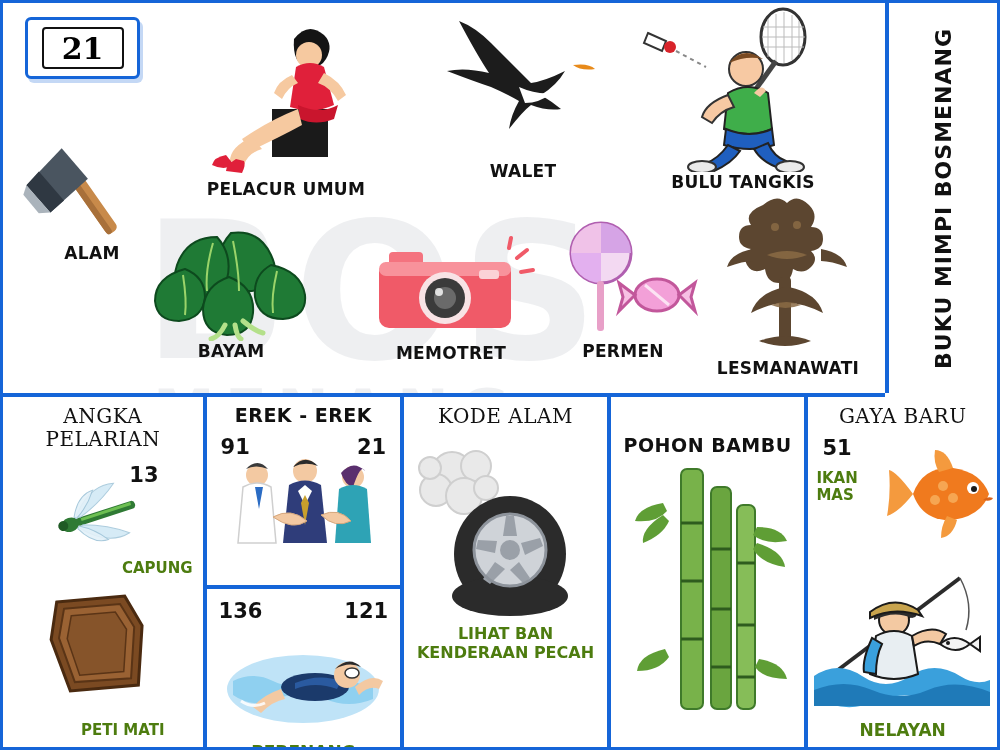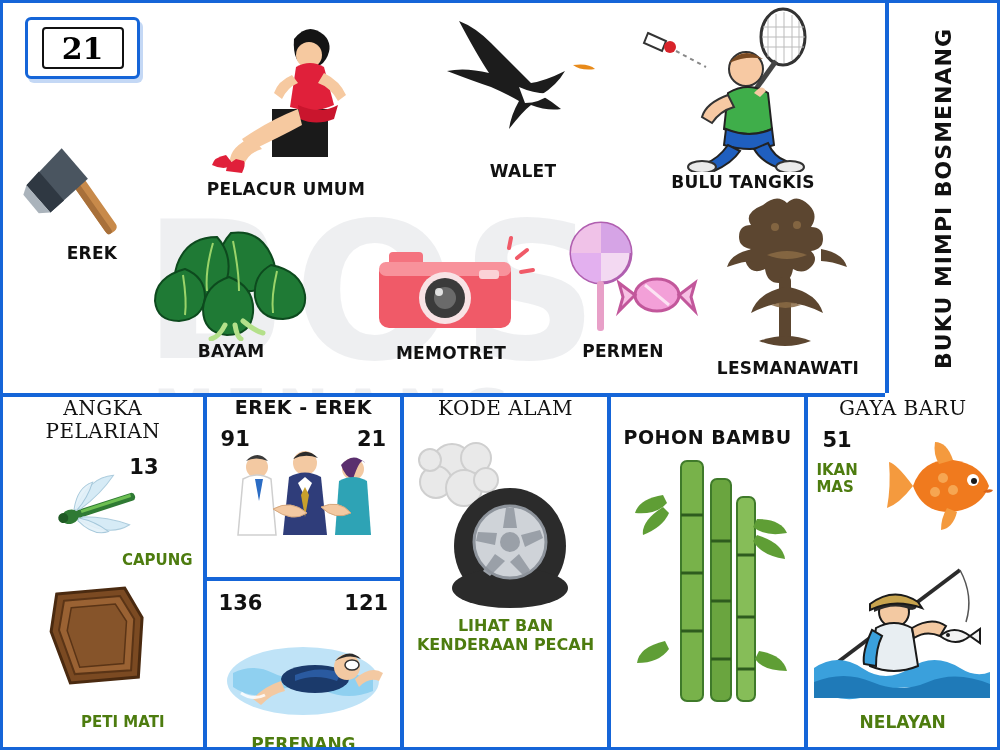--- a/index.html
+++ b/index.html
@@ -125,20 +125,21 @@
   .col.c2 { width: 198px; }
   .col.c3 { width: 207px; }
   .col.c4 { width: 198px; }
   .col.c5 { width: 189px; }
 
   .coltitle {
     text-align: center;
     font-family: "DejaVu Serif", serif;
     font-size: 20px;
     color: #111;
+    padding-top: 8px;
     line-height: 1.15;
     letter-spacing: .5px;
   }
   .coltitle.bold { font-weight: bold; font-family: "DejaVu Sans", sans-serif; font-size: 19px;}
 
   .cell-split { border-bottom: 4px solid #1565d8; }
 
   .num {
     font-family: "DejaVu Sans", sans-serif;
     font-weight: bold;
@@ -183,21 +184,21 @@
         <svg width="140" height="110" viewBox="0 0 140 110">
           <g transform="rotate(-35 70 55)">
             <rect x="60" y="20" width="13" height="86" rx="5" fill="#c88a4a"></rect>
             <rect x="60" y="20" width="6" height="86" rx="3" fill="#a8703a"></rect>
             <path d="M22 18 L72 8 L76 48 L26 54 Z" fill="#4a5560"></path>
             <path d="M22 18 L40 14 L44 52 L26 54 Z" fill="#2f3842"></path>
             <path d="M22 18 L26 54 L16 48 L14 24 Z" fill="#aab3bb"></path>
           </g>
         </svg>
       </div>
-      <div class="cap">EREK</div>
+      <div class="cap">ALAM</div>
     </div>
 
     <div class="topitem" style="left:183px; top:6px; width:200px;">
       <div class="art" style="height:170px">
         <svg width="200" height="170" viewBox="0 0 200 170">
           <rect x="86" y="100" width="56" height="48" fill="#1a1a1a"></rect>
           <path d="M108 30 q14 -18 30 -4 q10 10 2 24 q-6 10 -18 8 q-16 -3 -14 -28z" fill="#141414"></path>
           <circle cx="123" cy="46" r="13" fill="#f6c9a0"></circle>
           <path d="M110 58 q14 -8 28 0 l10 38 q-22 10 -44 2z" fill="#e0203a"></path>
           <path d="M112 96 q22 10 40 0 l-4 14 q-18 7 -34 0z" fill="#c9152d"></path>
@@ -478,21 +479,21 @@
           </svg>
         </div>
         <div class="lbl" style="position:absolute;left:0;right:0;bottom:6px;font-size:16px;">
           <div>LIHAT BAN</div>
           <div>KENDERAAN PECAH</div>
         </div>
       </div>
     </div>
 
     <div class="col c4">
-      <div class="coltitle bold" style="padding-top:30px;">POHON BAMBU</div>
+      <div class="coltitle bold" style="padding-top:38px;">POHON BAMBU</div>
       <div style="position:relative;height:250px;margin-top:6px;">
         <div style="position:absolute;left:22px;top:0;">
           <svg width="156" height="250" viewBox="0 0 156 250">
             <g stroke="#3f7a2a" stroke-width="2">
               <rect x="48" y="6" width="22" height="240" rx="6" fill="#78b24a"></rect>
               <rect x="78" y="24" width="20" height="222" rx="6" fill="#6aa53f"></rect>
               <rect x="104" y="42" width="18" height="204" rx="6" fill="#86bd58"></rect>
               <g stroke="#2e5c1e" stroke-width="3">
                 <line x1="48" y1="60" x2="70" y2="60"></line>
                   <line x1="48" y1="118" x2="70" y2="118"></line>

